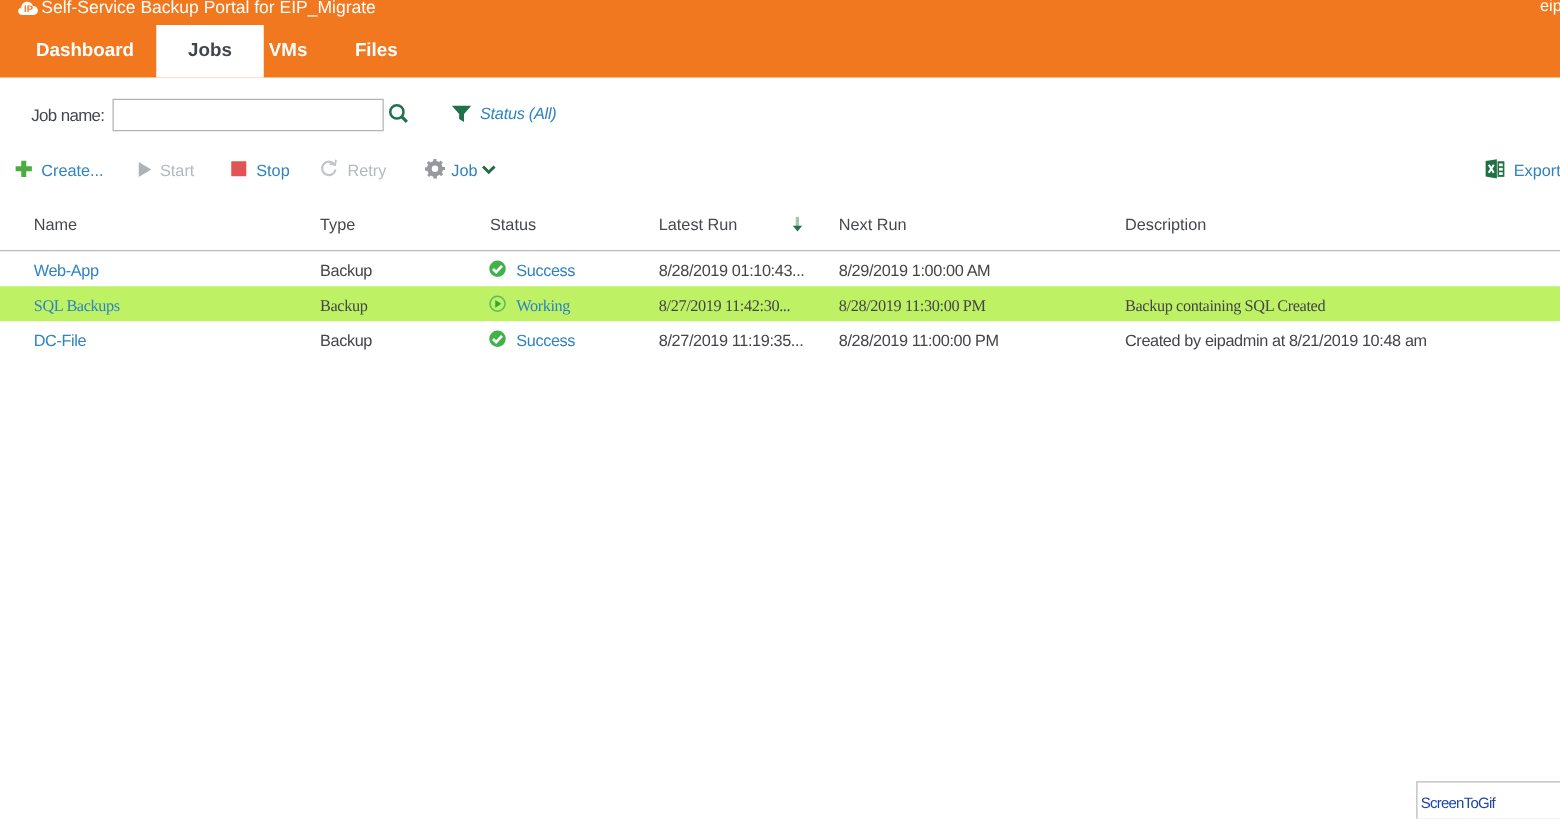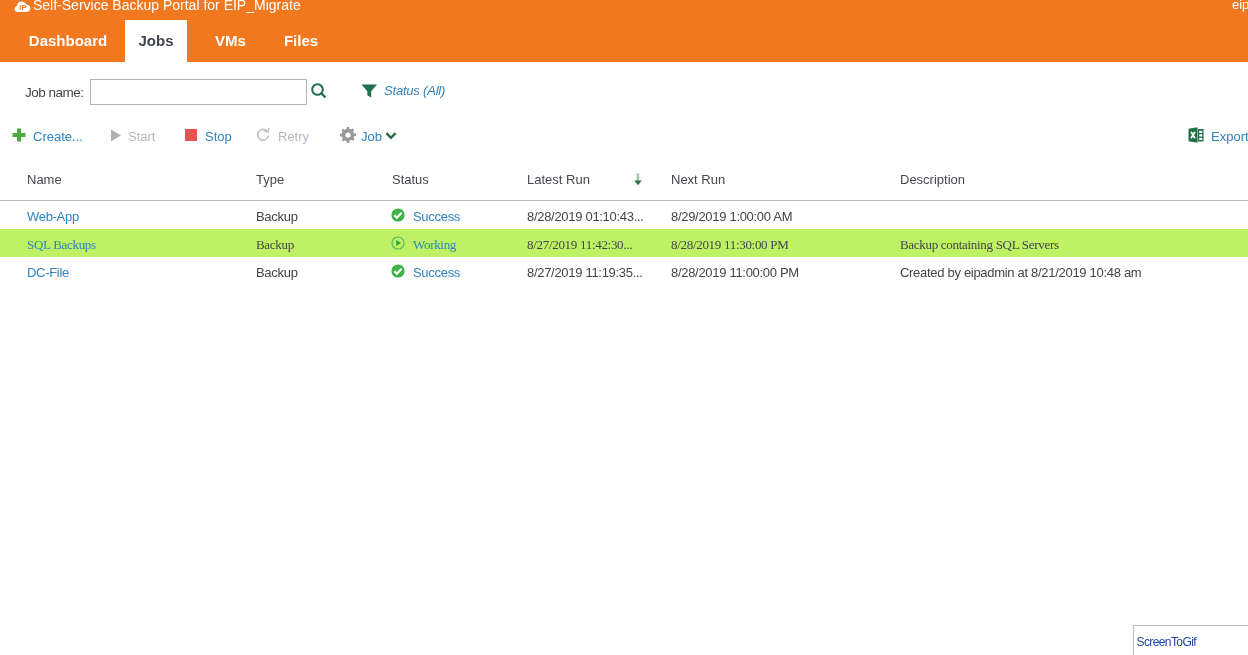--- a/index.html
+++ b/index.html
@@ -41,21 +41,21 @@
 <body>
 <div id="app">
   <div class="header">
     <svg class="abs" style="left:14px; top:0px;" width="17" height="13" viewBox="0 0 17 13">
       <path d="M4.2 12 C1.9 12 0.6 10.6 0.6 8.9 C0.6 7.4 1.6 6.3 3 6 C3 3.5 5 1.4 7.7 1.4 C9.8 1.4 11.6 2.7 12.2 4.6 C14.5 4.7 16.3 6.2 16.3 8.3 C16.3 10.4 14.7 12 12.4 12 Z" fill="#fff"></path>
       <text x="5.3" y="9.7" font-size="7.5" font-weight="bold" fill="#f2781f" font-family="Liberation Sans">IP</text>
     </svg>
     <div class="title">Self-Service Backup Portal for EIP_Migrate</div>
     <div class="usr">eipadmin</div>
     <div class="tab" style="left:12px; width:112px;">Dashboard</div>
-    <div class="tab active" style="left:125px; width:62px;">Jobs</div>
+    <div class="tab active" style="left:125px; width:86px;">Jobs</div>
     <div class="tab" style="left:196px; width:69px;">VMs</div>
     <div class="tab" style="left:266px; width:70px;">Files</div>
   </div>
 
   <div class="lbl">Job name:</div>
   <div class="inp"></div>
   <svg class="abs" style="left:310px; top:82px;" width="18" height="18" viewBox="0 0 18 18">
     <circle cx="7.5" cy="7.5" r="5.3" fill="none" stroke="#20704c" stroke-width="2"></circle>
     <line x1="11.5" y1="11.5" x2="15.5" y2="15.5" stroke="#20704c" stroke-width="2.4"></line>
   </svg>
@@ -123,21 +123,21 @@
   <div class="row rowgreen" style="top:229px;">
     <div class="c lnk" style="left:27px;">SQL Backups</div>
     <div class="c" style="left:256px;">Backup</div>
     <svg class="abs" style="left:391px; top:7px;" width="14" height="14" viewBox="0 0 14 14">
       <circle cx="7" cy="7" r="6" fill="none" stroke="#59bb62" stroke-width="1.2"></circle>
       <path d="M5.2 3.9 L10 7 L5.2 10.1 Z" fill="#2fa43b"></path>
     </svg>
     <div class="c lnk" style="left:413px;">Working</div>
     <div class="c" style="left:527px;">8/27/2019 11:42:30...</div>
     <div class="c" style="left:671px;">8/28/2019 11:30:00 PM</div>
-    <div class="c" style="left:900px;">Backup containing SQL Servers</div>
+    <div class="c" style="left:900px;">Backup containing SQL Created</div>
   </div>
   <div class="row" style="top:257px;">
     <div class="c lnk" style="left:27px;">DC-File</div>
     <div class="c" style="left:256px;">Backup</div>
     <svg class="abs" style="left:391px; top:7px;" width="14" height="14" viewBox="0 0 14 14">
       <circle cx="7" cy="7" r="6.6" fill="#41b149"></circle>
       <path d="M3.4 7.2 L5.9 9.7 L10.6 4.7" fill="none" stroke="#fff" stroke-width="2.2"></path>
     </svg>
     <div class="c lnk" style="left:413px;">Success</div>
     <div class="c" style="left:527px;">8/27/2019 11:19:35...</div>

